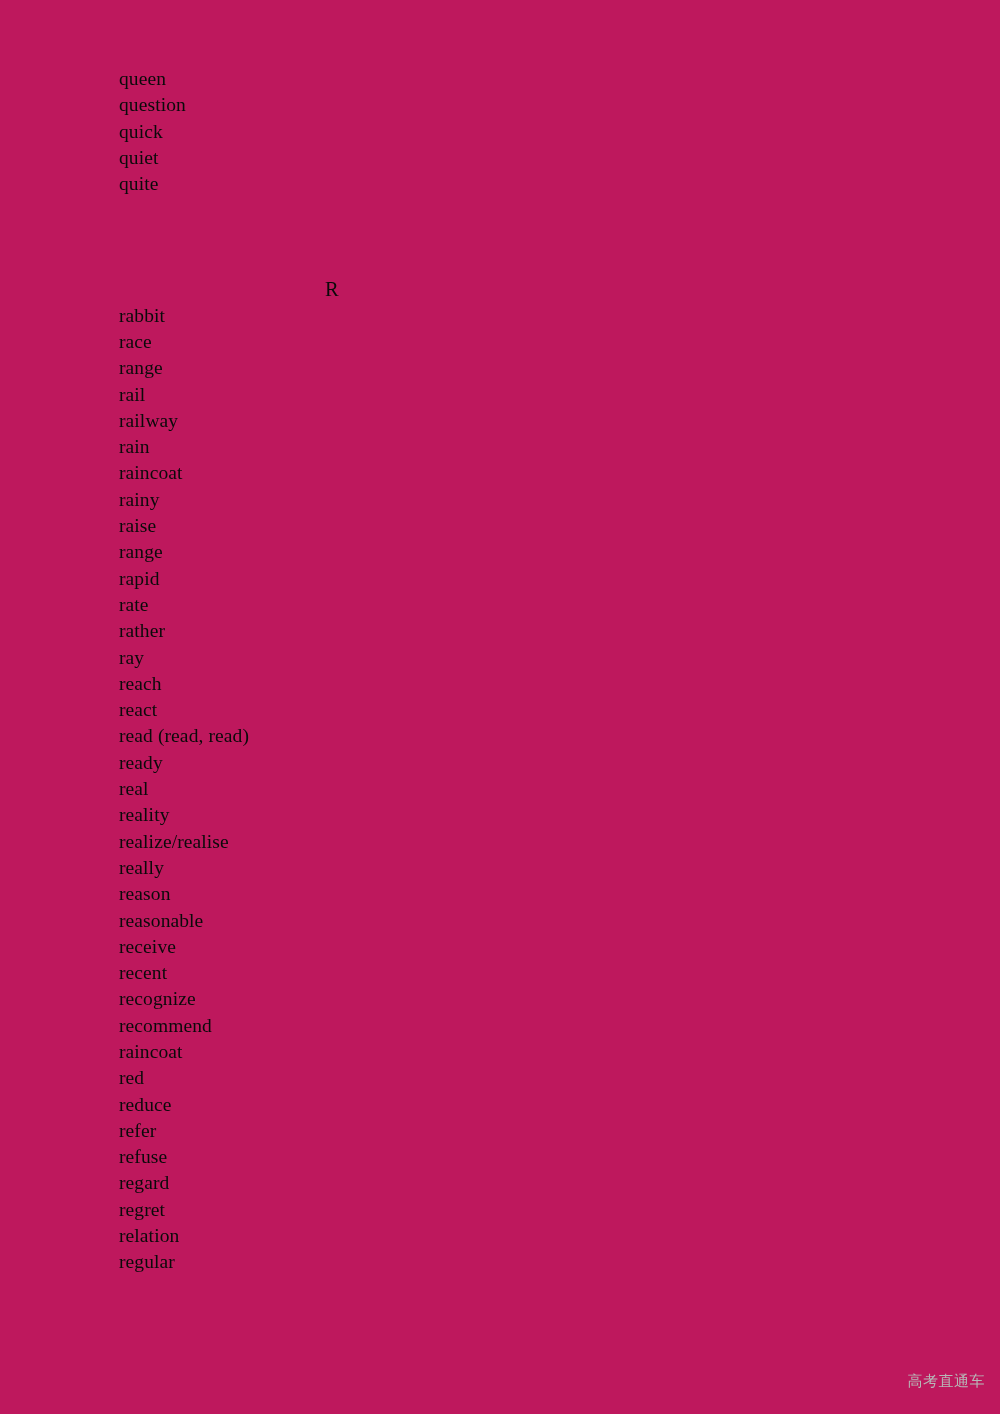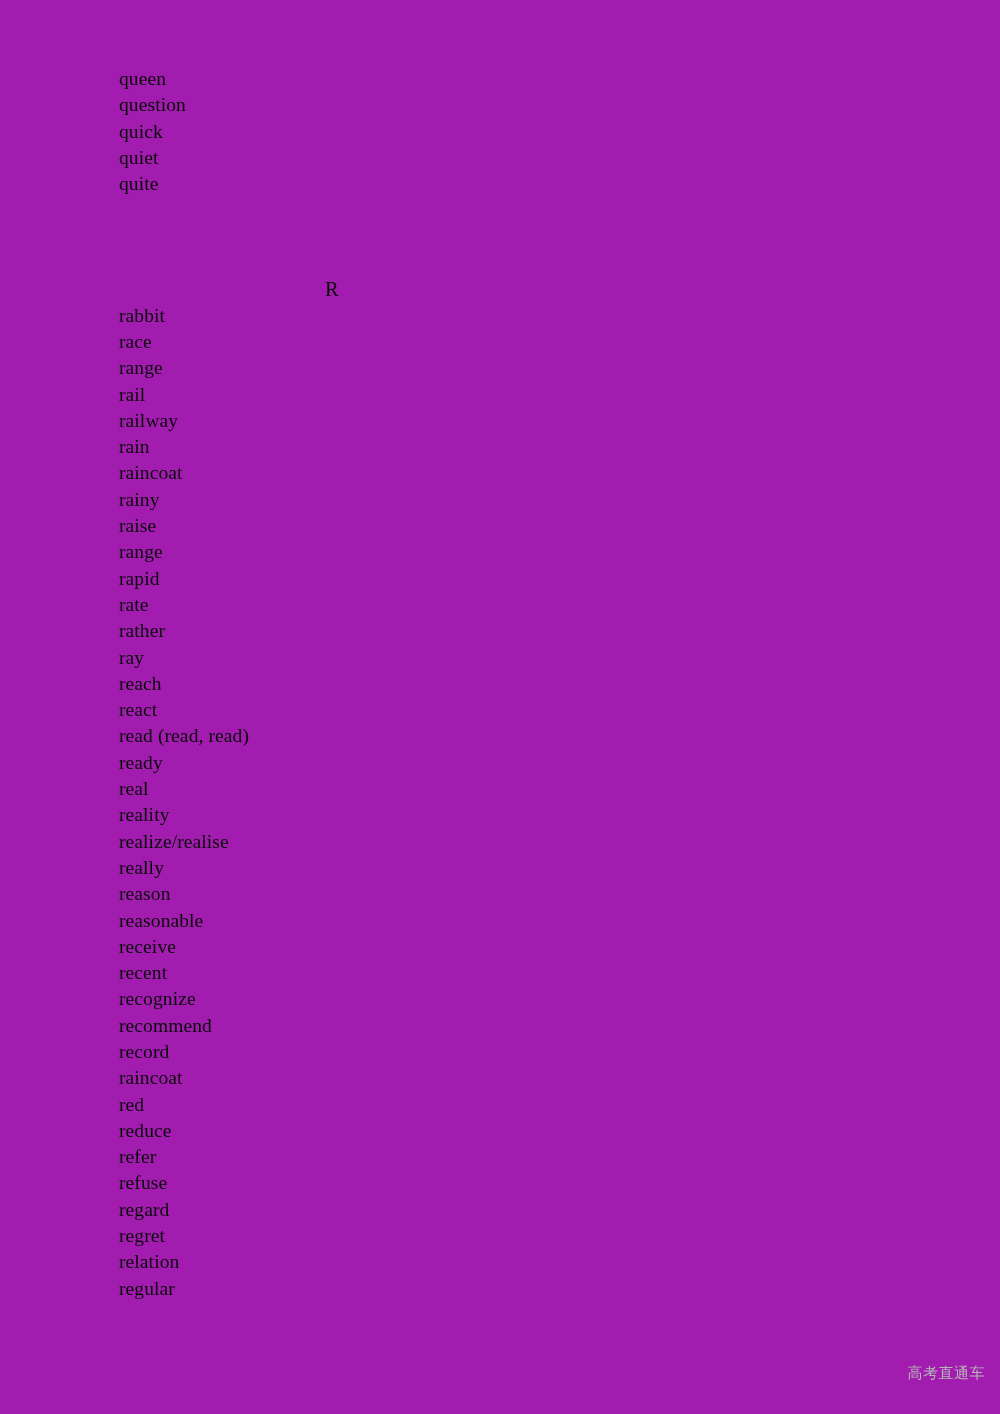--- a/index.html
+++ b/index.html
@@ -9,21 +9,21 @@
     background: #ffffff;
   }
   body {
     font-family: "Liberation Serif", "DejaVu Serif", serif;
     color: #000000;
   }
   .page {
     position: relative;
     width: 1000px;
     height: 1414px;
-    background: #a21caf;
+    background: #be185d;
     overflow: hidden;
     box-sizing: border-box;
   }
   .doc-body {
     position: absolute;
     left: 119px;
     top: 66px;
     width: 820px;
   }
   .word-line {
@@ -39,21 +39,21 @@
   .section-heading {
     position: relative;
     font-size: 20.5px;
     line-height: 26.3px;
     color: #0a0a0a;
     padding-left: 206px;
   }
   .watermark {
     position: absolute;
     right: 15px;
-    bottom: 32px;
+    bottom: 24px;
     font-family: "DejaVu Sans", "Liberation Sans", sans-serif;
     font-size: 15px;
     line-height: 18px;
     color: #b7b7b7;
     letter-spacing: 0.5px;
     white-space: nowrap;
     user-select: none;
   }
 </style>
 </head>
@@ -97,21 +97,20 @@
       <div class="word-line">real</div>
       <div class="word-line">reality</div>
       <div class="word-line">realize/realise</div>
       <div class="word-line">really</div>
       <div class="word-line">reason</div>
       <div class="word-line">reasonable</div>
       <div class="word-line">receive</div>
       <div class="word-line">recent</div>
       <div class="word-line">recognize</div>
       <div class="word-line">recommend</div>
-      <div class="word-line">record</div>
       <div class="word-line">raincoat</div>
       <div class="word-line">red</div>
       <div class="word-line">reduce</div>
       <div class="word-line">refer</div>
       <div class="word-line">refuse</div>
       <div class="word-line">regard</div>
       <div class="word-line">regret</div>
       <div class="word-line">relation</div>
       <div class="word-line">regular</div>
     </div>

